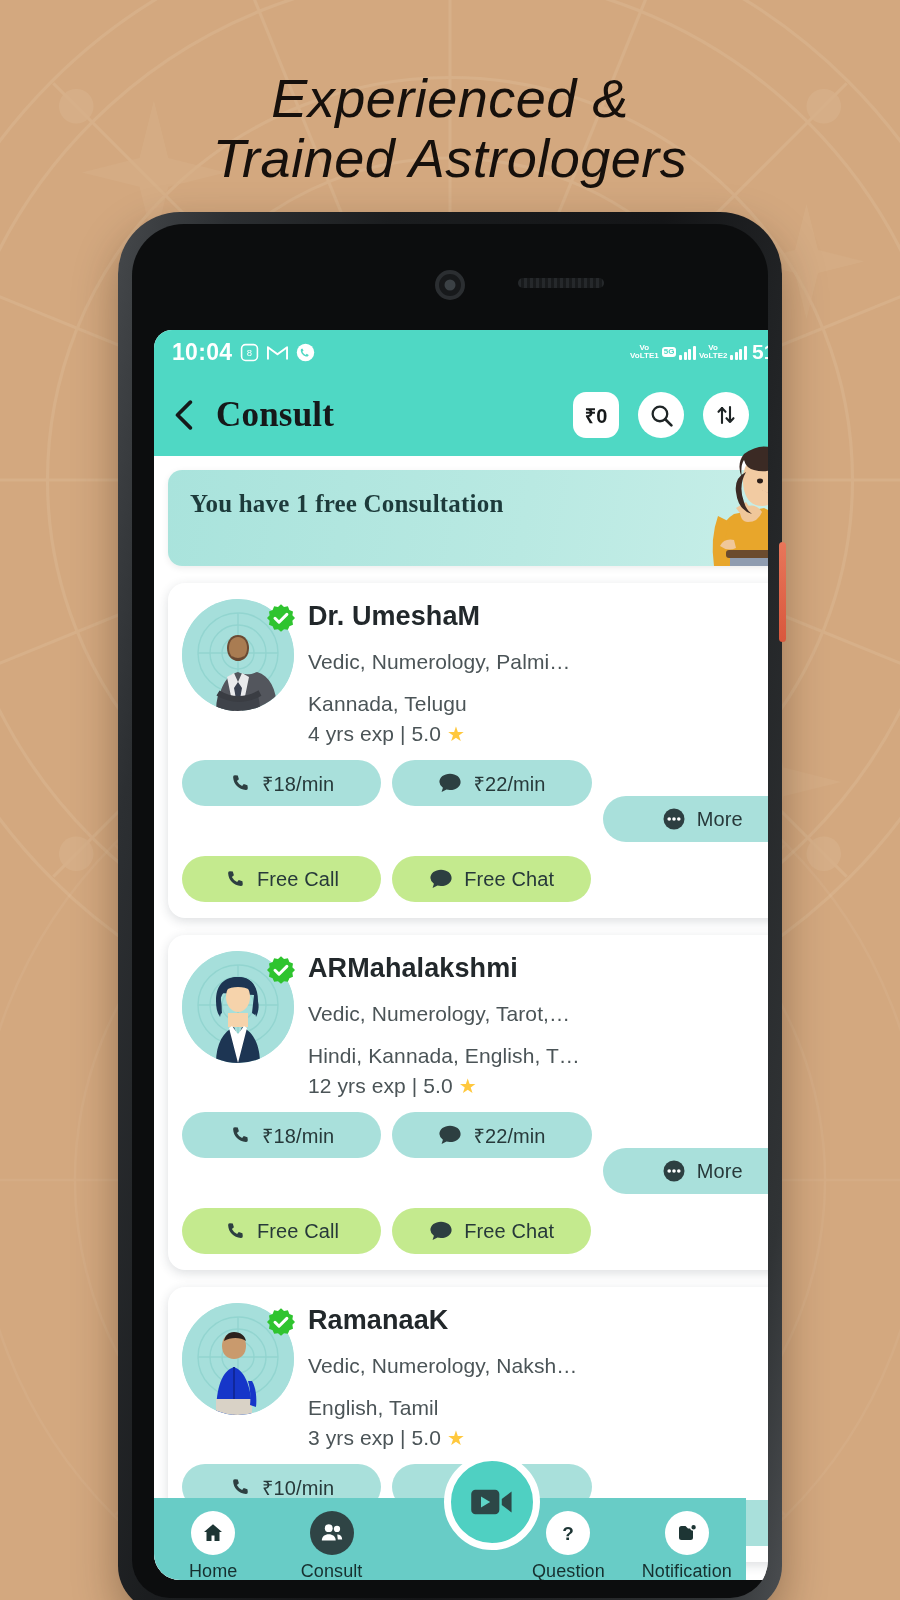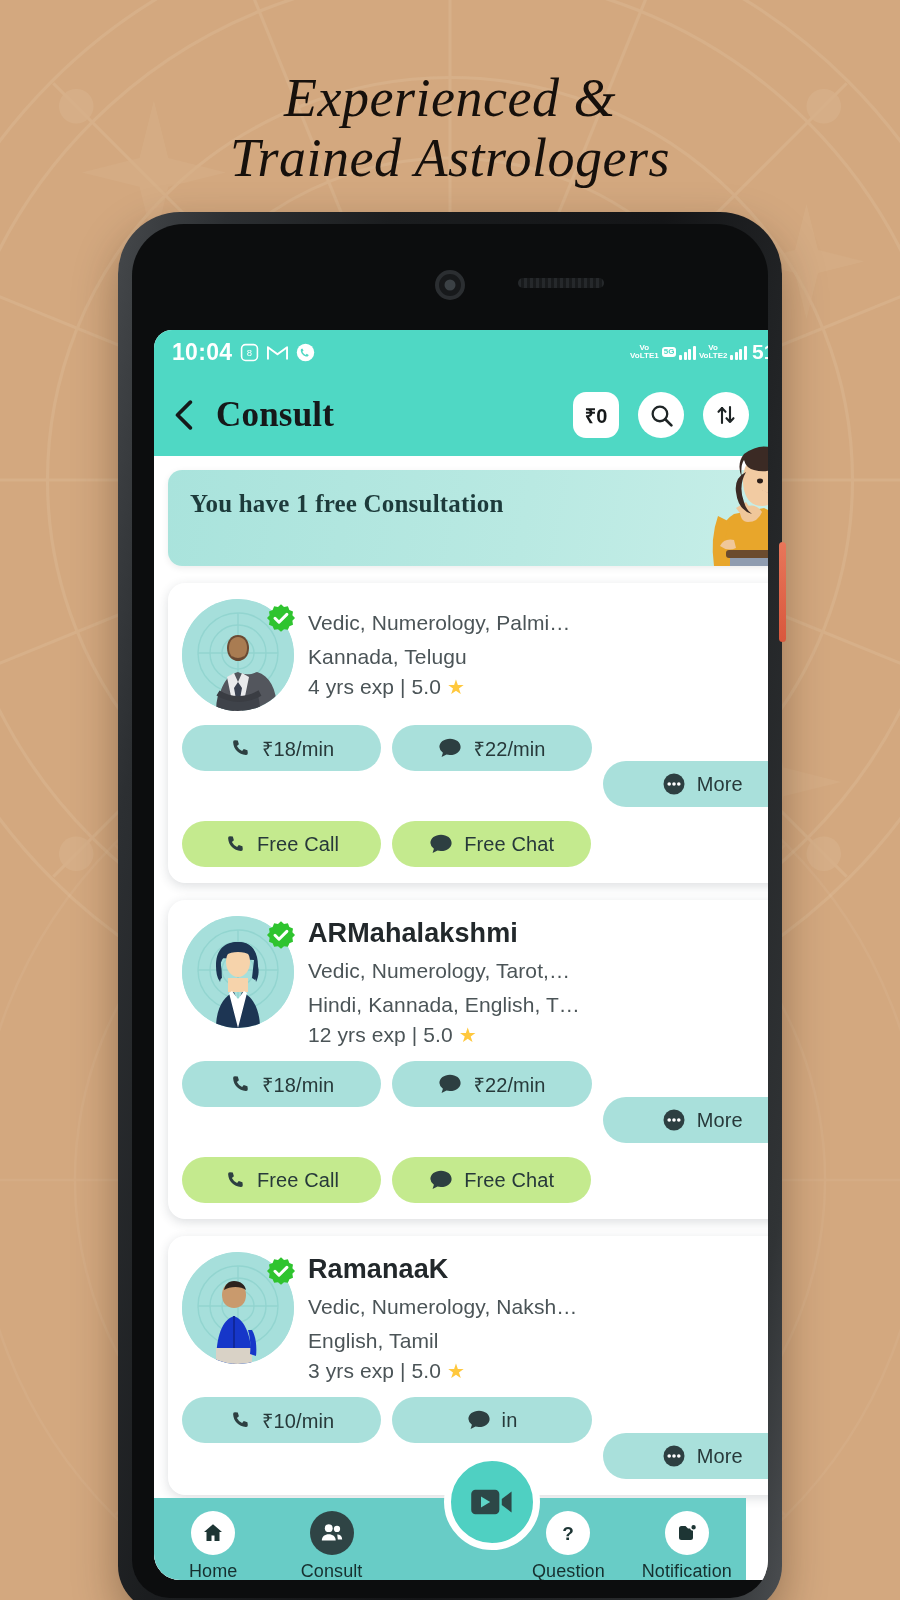--- a/index.html
+++ b/index.html
@@ -41,21 +41,21 @@
     opacity: .20;
   }
 
   
   .headline {
     position: absolute;
     top: 68px;
     left: 0;
     width: 900px;
     text-align: center;
-    font-family: Liberation Serif, serif;
+    font-family: Liberation Sans, sans-serif;
     font-style: italic;
     font-size: 54px;
     line-height: 1.12;
     color: #16100c;
     letter-spacing: .5px;
     z-index: 6;
   }
   .headline span { display: block; }
 
   
@@ -260,21 +260,21 @@
     font-weight: 700;
     color: #22282b;
     letter-spacing: .1px;
     line-height: 1.15;
     white-space: nowrap;
     overflow: hidden;
   }
   .astro-line {
     font-size: 21px;
     color: #4b5457;
-    margin-top: 10px;
+    margin-top: 18px;
     white-space: nowrap;
     overflow: hidden;
     letter-spacing: .1px;
   }
   .astro-exp { font-size: 21px; color: #4b5457; margin-top: 6px; letter-spacing: .1px; }
   .star { color: #ffc83d; font-size: 20px; }
   .heart-btn { width: 38px; height: 38px; flex: 0 0 auto; margin-top: 2px; }
 
   .pill-row { display: flex; gap: 11px; margin-top: 14px; }
   .pill {
@@ -523,20 +523,21 @@
                   <path d="M36 96q18 10 40 0 2 8 2 16H34q0-8 2-16z" fill="#3f434a"></path>
                   <path d="M36 94q20 12 42 0" fill="none" stroke="#3a3d43" stroke-width="6"></path>
                 </svg>
               </div>
               <svg class="badge" viewBox="0 0 24 24">
                 <path d="M12 1l2.4 2.1 3.1-.5 1.2 2.9 2.9 1.2-.5 3.1L23.2 12l-2.1 2.2.5 3.1-2.9 1.2-1.2 2.9-3.1-.5L12 23l-2.4-2.1-3.1.5-1.2-2.9-2.9-1.2.5-3.1L0.8 12l2.1-2.2-.5-3.1L5.3 5.5 6.5 2.6l3.1.5z" fill="#2fc42f"></path>
                 <path d="M7.2 12.2l3.2 3.2 6.3-6.3" fill="none" stroke="#fff" stroke-width="2.4" stroke-linecap="round" stroke-linejoin="round"></path>
               </svg>
             </div>
             <div class="card-info">
+              <div class="astro-name">Dr. UmeshaM</div>
               <div class="astro-line">Vedic, Numerology, Palmi…</div>
               <div class="astro-line">Kannada, Telugu</div>
               <div class="astro-exp"><span>4 yrs exp | 5.0</span> <span class="star">★</span></div>
             </div>
             <span class="heart-btn">
               <svg width="36" height="36" viewBox="0 0 24 24">
                   <path d="M12 20.5s-8-5.2-8-10.3A4.6 4.6 0 0112 7.4a4.6 4.6 0 018 2.8c0 5.1-8 10.3-8 10.3z" fill="none" stroke="#3a4446" stroke-width="1.7"></path>
                 </svg>
             </span>
           </div>

